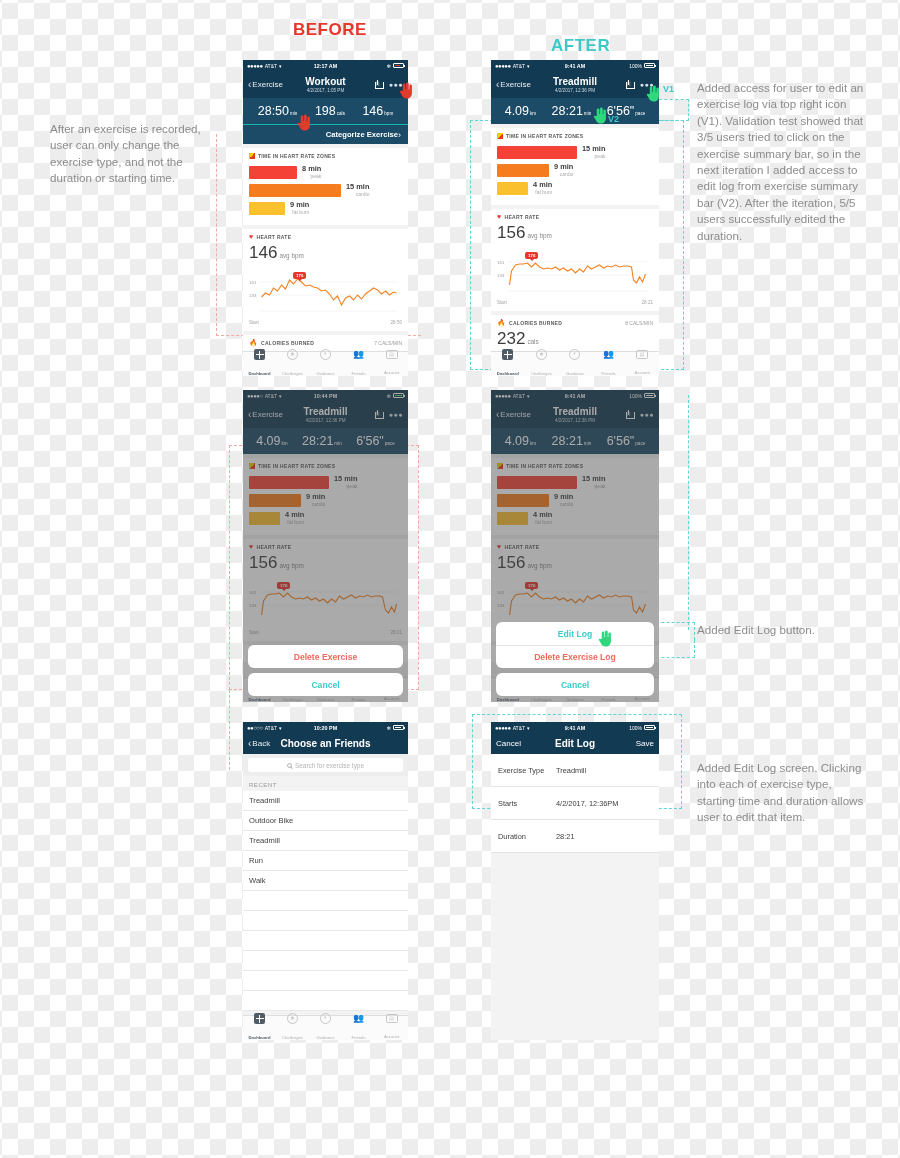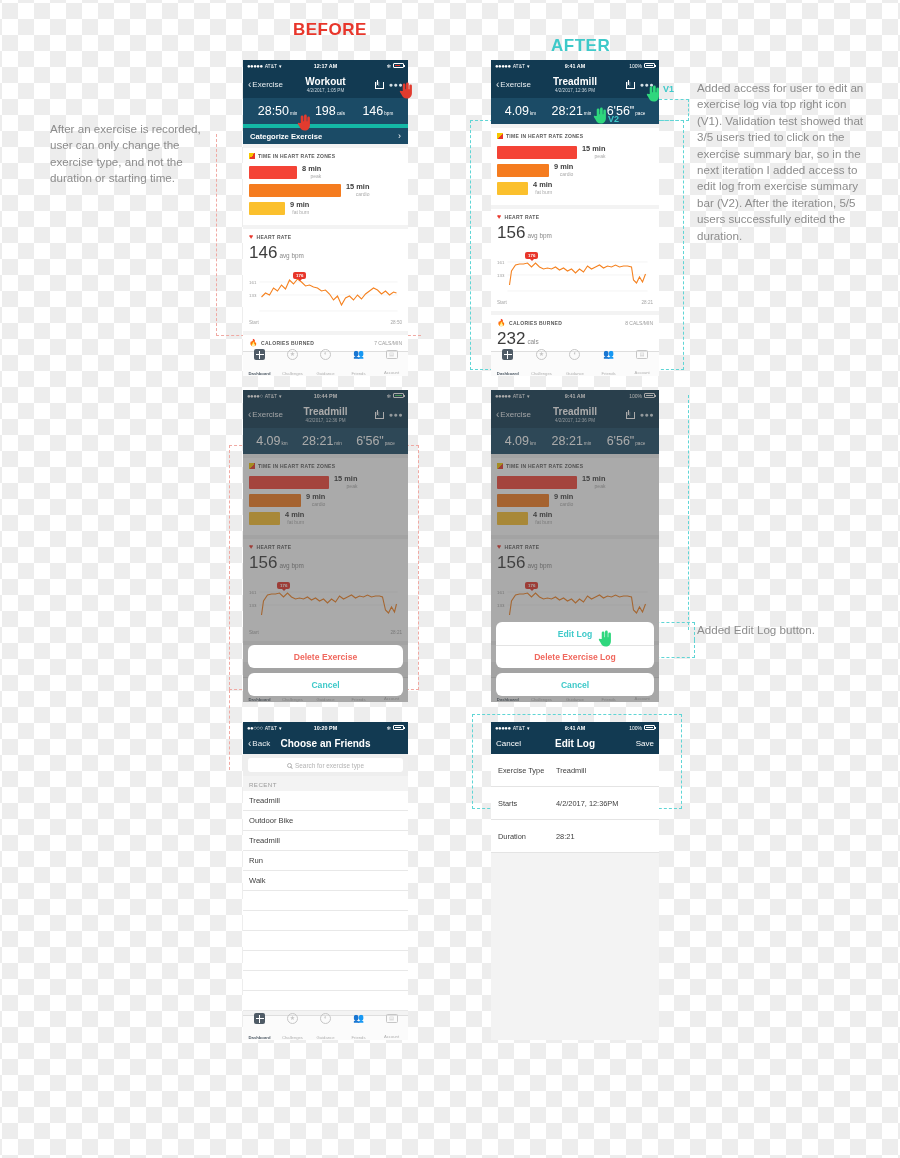--- a/index.html
+++ b/index.html
@@ -76,22 +76,22 @@
   .dots-ico { font-size:7px; letter-spacing:0.5px; color:#d5e0e6;}
 
   
   .summary {
     background: #1b4b66; color:#fff; height: 26px;
     display:flex; align-items:center; justify-content: space-around; padding:0 6px;
   }
   .sum-cell { font-size: 12.5px; font-weight: 300; white-space: nowrap;}
   .sum-cell small { font-size: 4.6px; margin-left:1px; vertical-align: baseline;}
   .catrow {
-    background:#1b4b66; color:#fff; height:20px; border-top:4px solid #14b8a6;
-    display:flex; align-items:center; justify-content:space-between; padding:0 7px;
+    background:#1b4b66; color:#fff; height:20px; border-top:1px solid #14b8a6;
+    display:flex; align-items:center; justify-content:flex-end; padding:0 7px;
     font-size:7.6px; font-weight:bold;
   }
   .catrow .chev-r{font-size:9px;font-weight:normal;}
 
   
   .card { background:#fff; margin-top:4px; padding:5px 6px 6px; }
   .sect-head { display:flex; align-items:center; gap:3px; font-size:5px; font-weight:bold;
                color:#5a5a5a; letter-spacing:.3px; text-transform:uppercase; }
   .sect-head .right { margin-left:auto; font-weight:normal; color:#9b9b9b; letter-spacing:0;}
   .ico-sq { width:6px; height:6px; display:inline-block; }
@@ -185,20 +185,21 @@
 <body>
 
 <div class="canvas">
 
   <div class="col-title" id="before-title">BEFORE</div>
   <div class="col-title" id="after-title">AFTER</div>
 
   <div class="note" id="note-before">After an exercise is recorded, user can only change the exercise type, and not the duration or starting time.</div>
   <div class="note" id="note-after">Added access for user to edit an exercise log via top right icon (V1). Validation test showed that 3/5 users tried to click on the exercise summary bar, so in the next iteration I added access to edit log from exercise summary bar (V2). After the iteration, 5/5 users successfully edited the duration.</div>
   <div class="note" id="note-editbtn">Added Edit Log button.</div>
+  <div class="note" id="note-editscr">Added Edit Log screen. Clicking into each of exercise type, starting time and duration allows user to edit that item.</div>
 
   <div class="dash red nt nr" style="left:216px; top:134px; width:205px; height:202px;"></div>
   <div class="dash red" style="left:229px; top:445px; width:190px; height:245px;"></div>
   <div class="dash red nt nb nr" style="left:229px; top:690px; width:25px; height:80px;"></div>
 
   <div class="dash teal" style="left:470px; top:120px; width:214px; height:250px;"></div>
   <div class="dash teal nl" style="left:659px; top:99px; width:30px; height:22px;"></div>
   <div class="dash teal nt nb nl" style="left:659px; top:395px; width:30px; height:235px;"></div>
   <div class="dash teal nl nb" style="left:600px; top:622px; width:95px; height:18px;"></div>
   <div class="dash teal nl nt" style="left:600px; top:640px; width:95px; height:18px;"></div>

